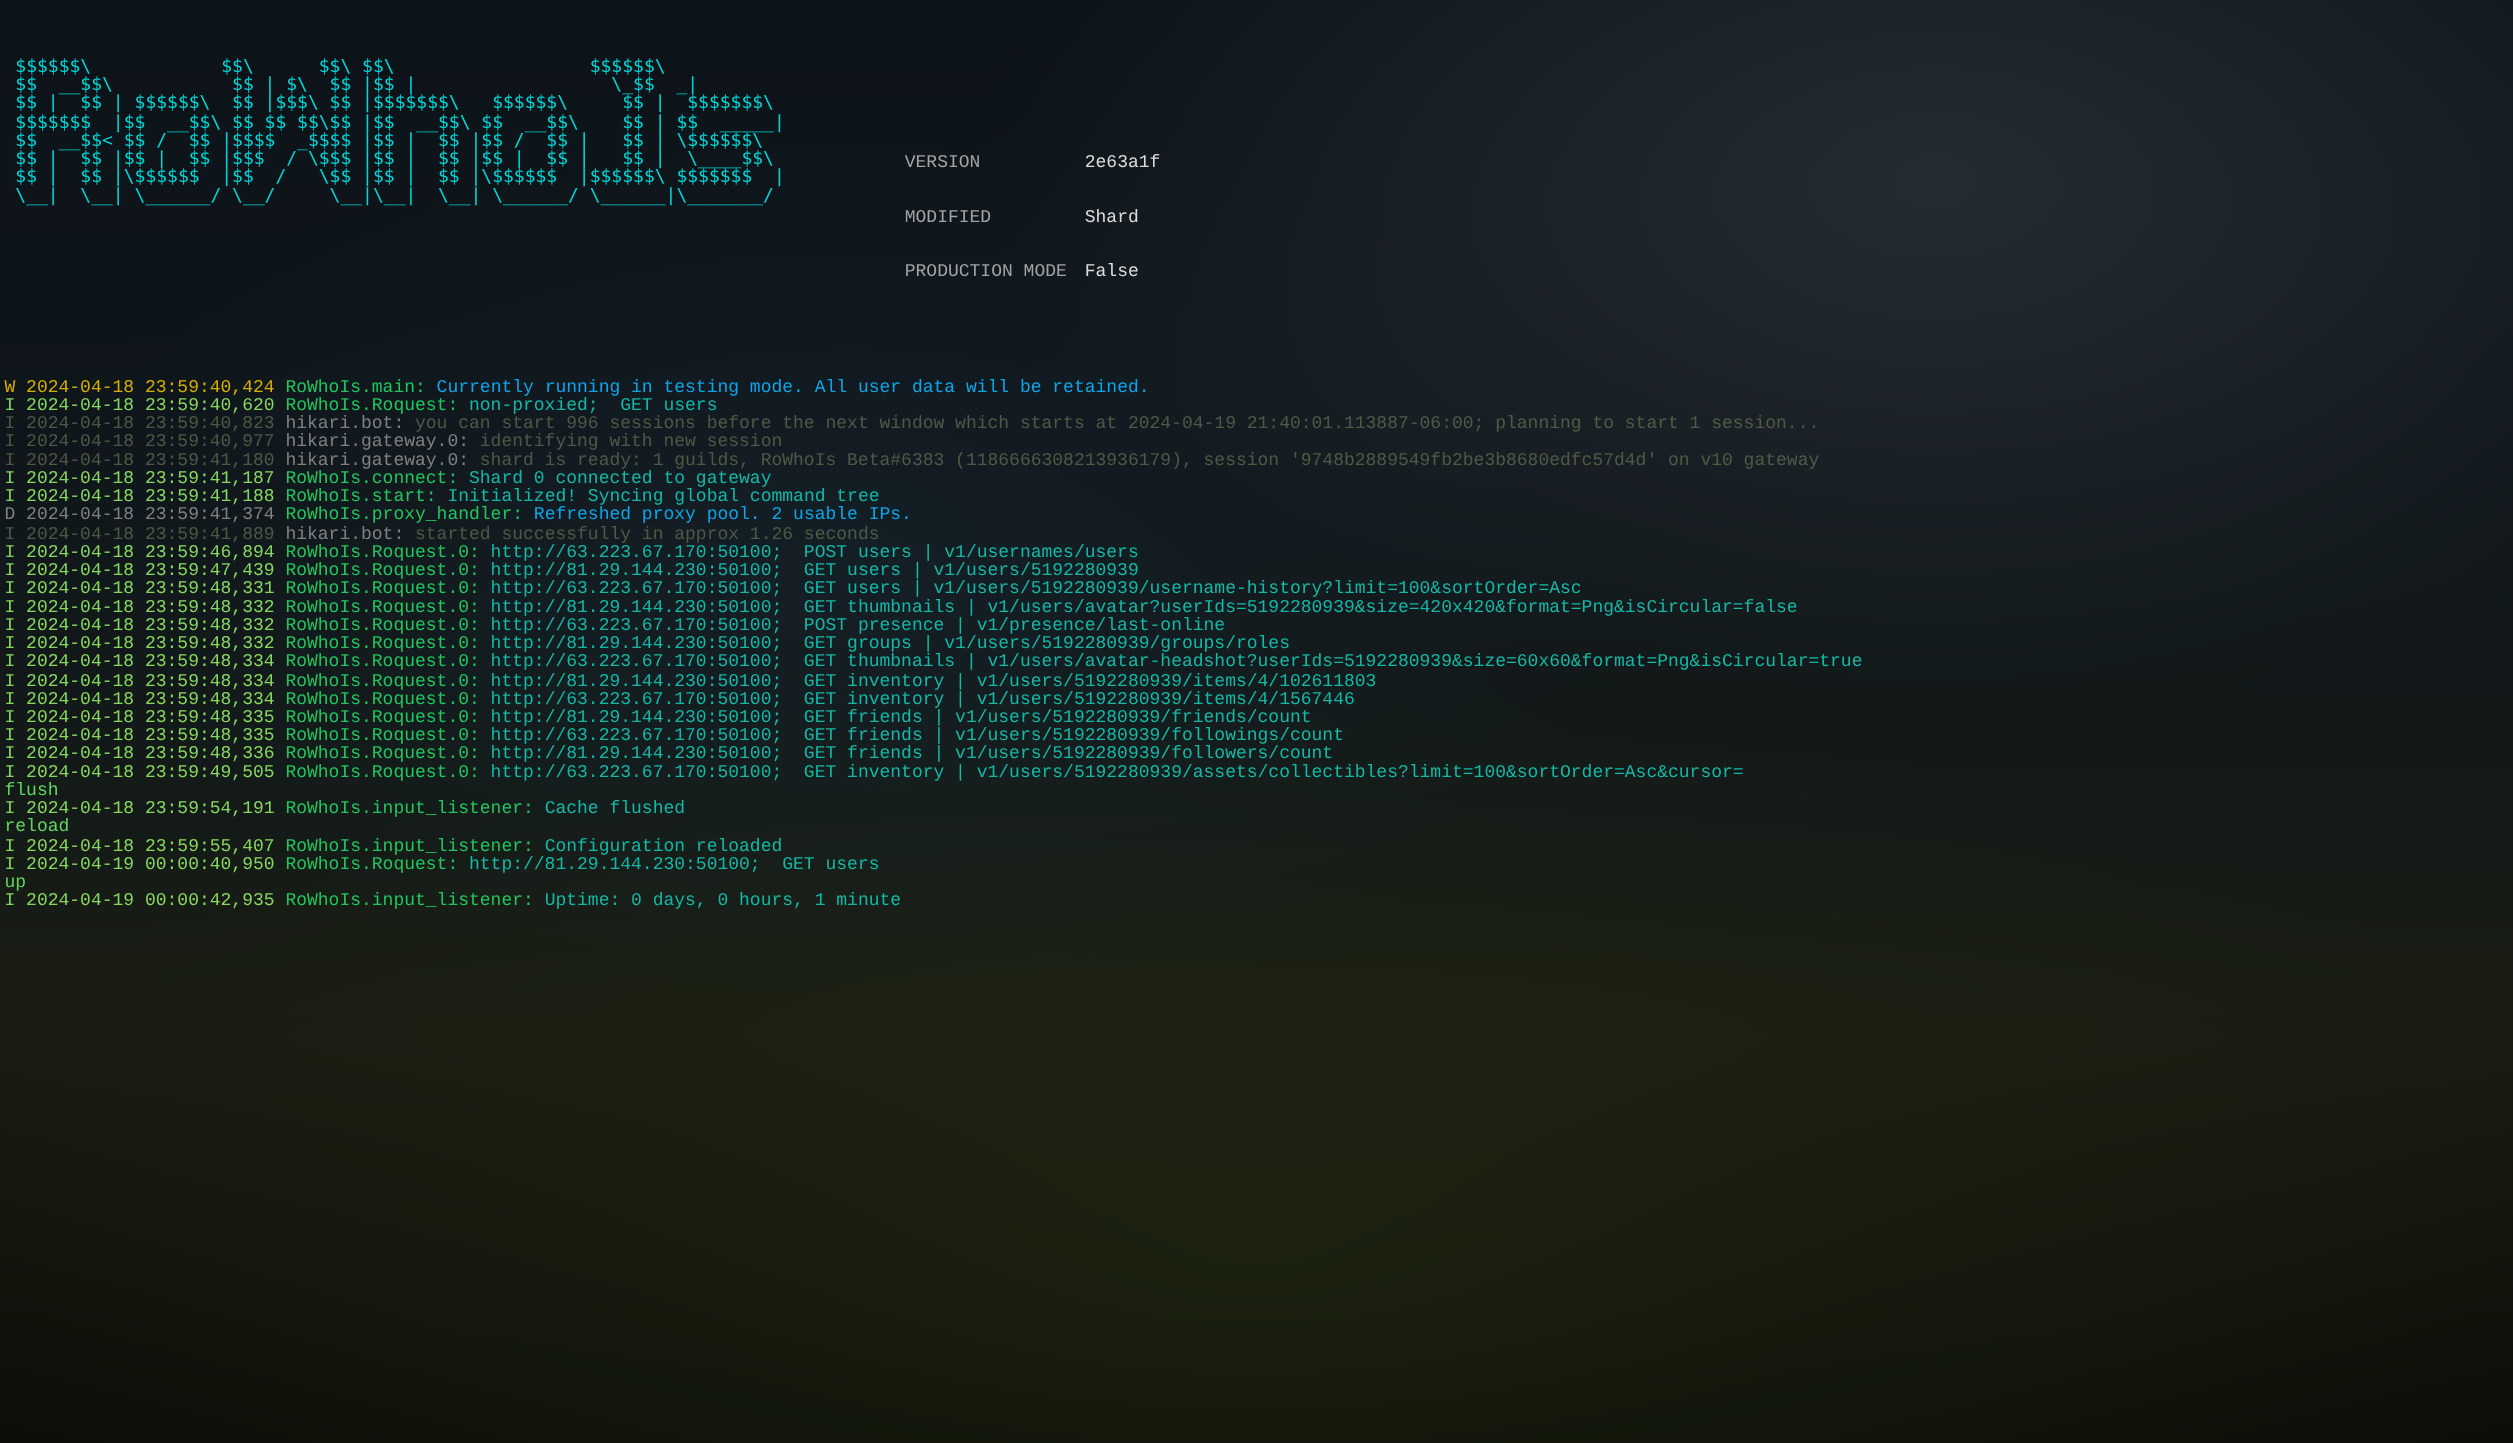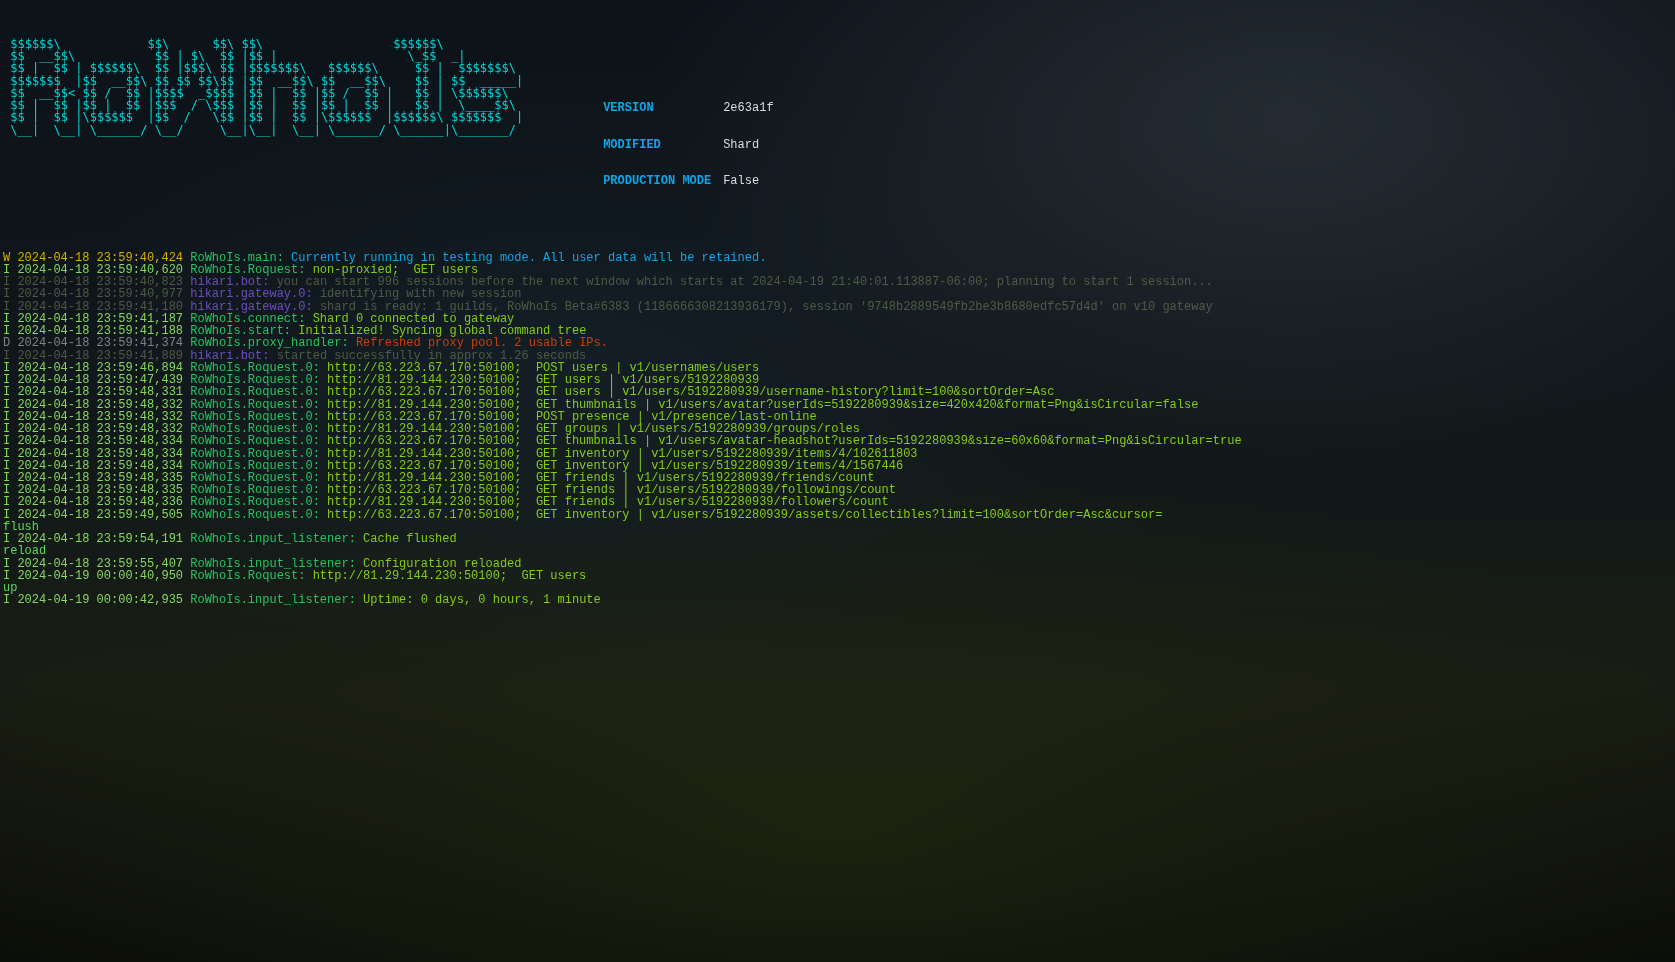--- a/index.html
+++ b/index.html
@@ -32,32 +32,32 @@
   }
   .term {
     position: relative; z-index: 2;
     padding: 2px 3px;
     white-space: pre;
     letter-spacing: 0;
   }
   
   .ascii { color: #00d7d7; line-height: 1.02; }
   .info-table { display: inline-block; vertical-align: top; margin-left: 80px; margin-top: 40px; color: #dcdcdc; }
-  .info-table .k { font-weight: bold; color: #0ea5e9; display: inline-block; width: 120px; }
+  .info-table .k { font-weight: normal; color: #a3a3a3; display: inline-block; width: 120px; }
   .info-table .row { line-height: 1.05; }
   .logs { margin-top: 4px; line-height: 1.02; }
   .lvl-W { color: #d7af00; }
   .lvl-I { color: #87d75f; }
   .lvl-D { color: #808080; }
   .dim   { color: #5f6f50; opacity: 0.75; }
   .logger { color: #22c55e; }
-  .logger-dim { color: #8b5cf6; opacity: 0.75; }
-  .msg   { color: #84cc16; }
+  .logger-dim { color: #a3a3a3; opacity: 0.75; }
+  .msg   { color: #14b8a6; }
   .msg-w { color: #0ea5e9; }
-  .msg-d { color: #c2410c; }
+  .msg-d { color: #0ea5e9; }
   .raw   { color: #5fd75f; text-align: right; }
   .logline { display: block; }
 </style>
 </head>
 <body>
 <div class="bg"></div>
 <div class="overlay"></div>
 
 <div class="term">
 

